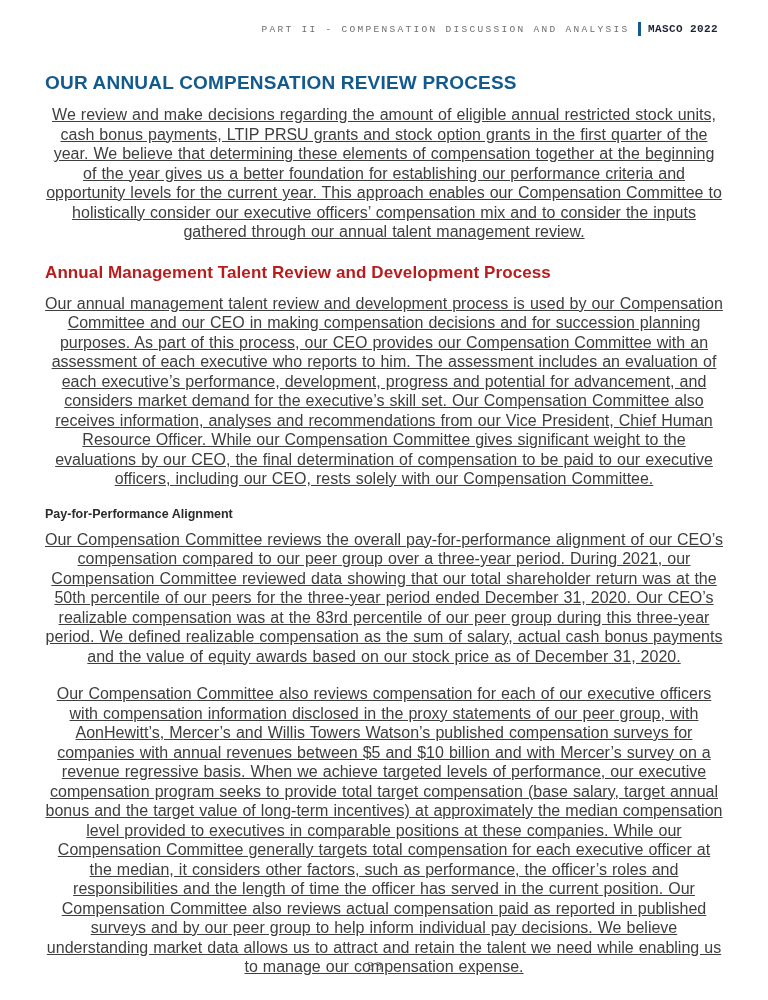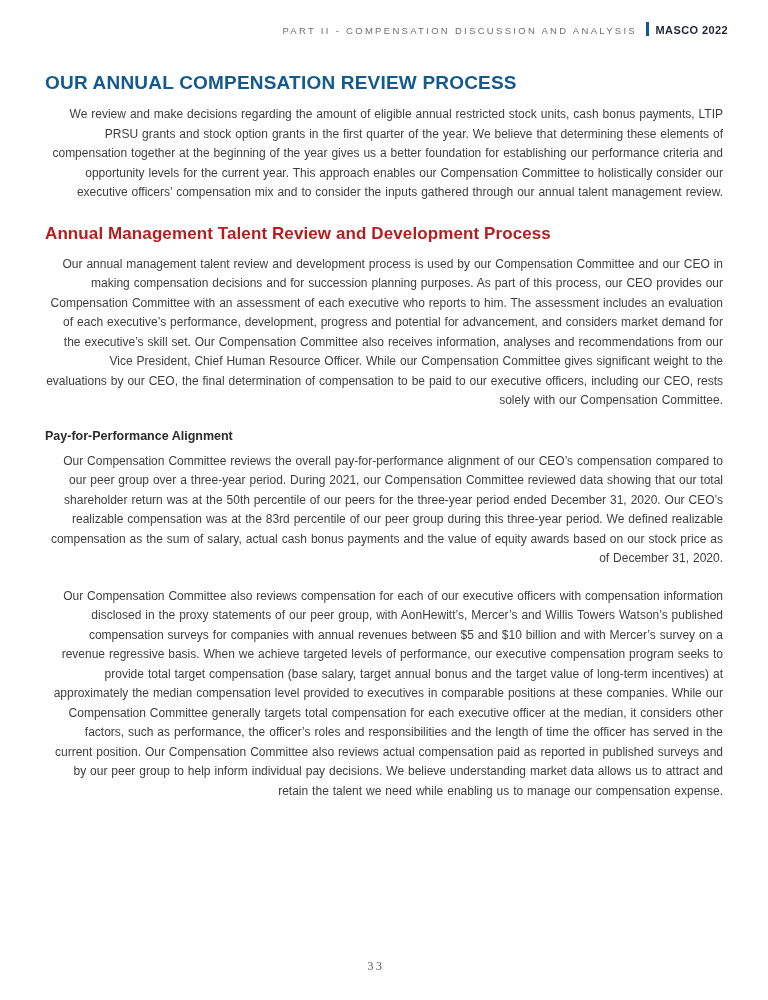--- a/index.html
+++ b/index.html
@@ -12,23 +12,24 @@
     width: 768px;
     height: 1000px;
     background: #ffffff;
     font-family: "Liberation Sans", sans-serif;
     overflow: hidden;
   }
   
   .page-header {
     position: absolute;
     top: 22px;
-    right: 40px;
+    right: 50px;
     display: flex;
-    align-items: flex-end;
+    align-items: center;
+    font-family: Liberation Mono, monospace;
   }
   .breadcrumb {
     color: #6e6e6e;
     font-size: 9.5px;
     letter-spacing: 2.3px;
     white-space: nowrap;
   }
   .header-divider {
     width: 2.5px;
     height: 14px;
@@ -64,25 +65,26 @@
     margin: 21px 0 11px 0;
   }
   .h-sub {
     color: #2b2b2b;
     font-size: 12.5px;
     font-weight: bold;
     margin: 18px 0 9px 0;
   }
   .para {
     color: #3e3e3e;
-    font-size: 12px;
+    font-size: 16px;
     line-height: 19.5px;
     word-spacing: 0.6px;
     margin: 0 0 18px 0;
-    text-align: right;
+    text-align: center;
+    text-decoration: underline;
   }
   
   .page-number {
     position: absolute;
     bottom: 26px;
     left: 0;
     right: 16px;
     text-align: center;
     color: #555555;
     font-size: 12px;

